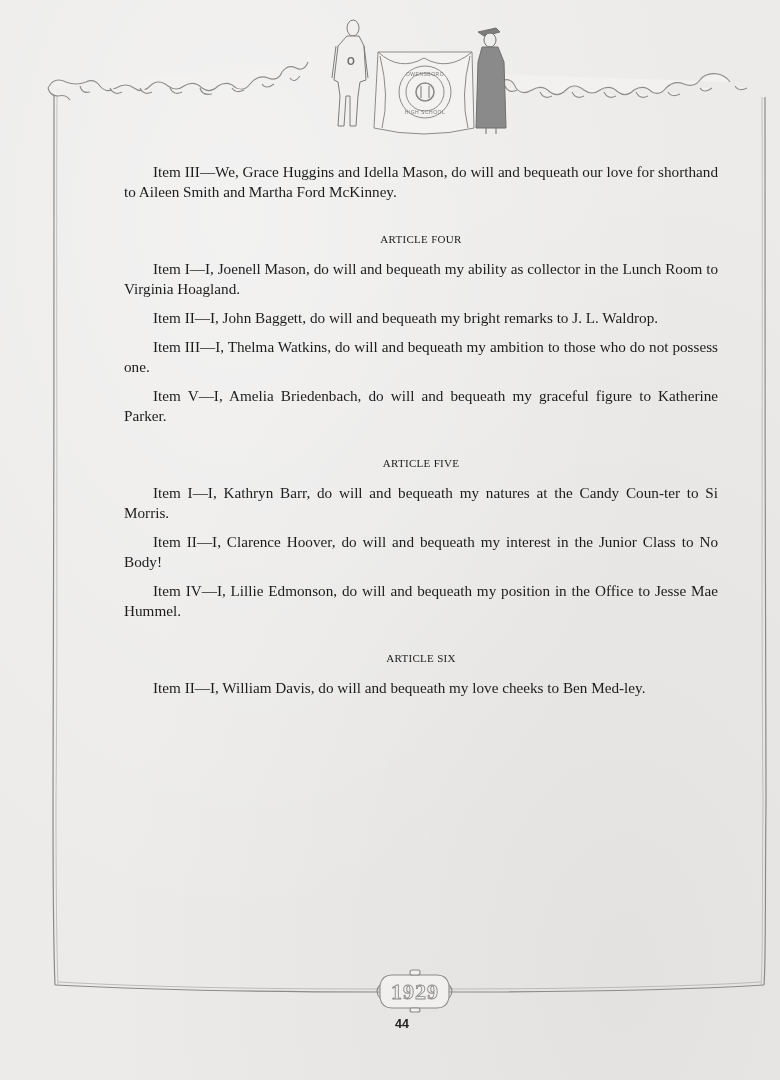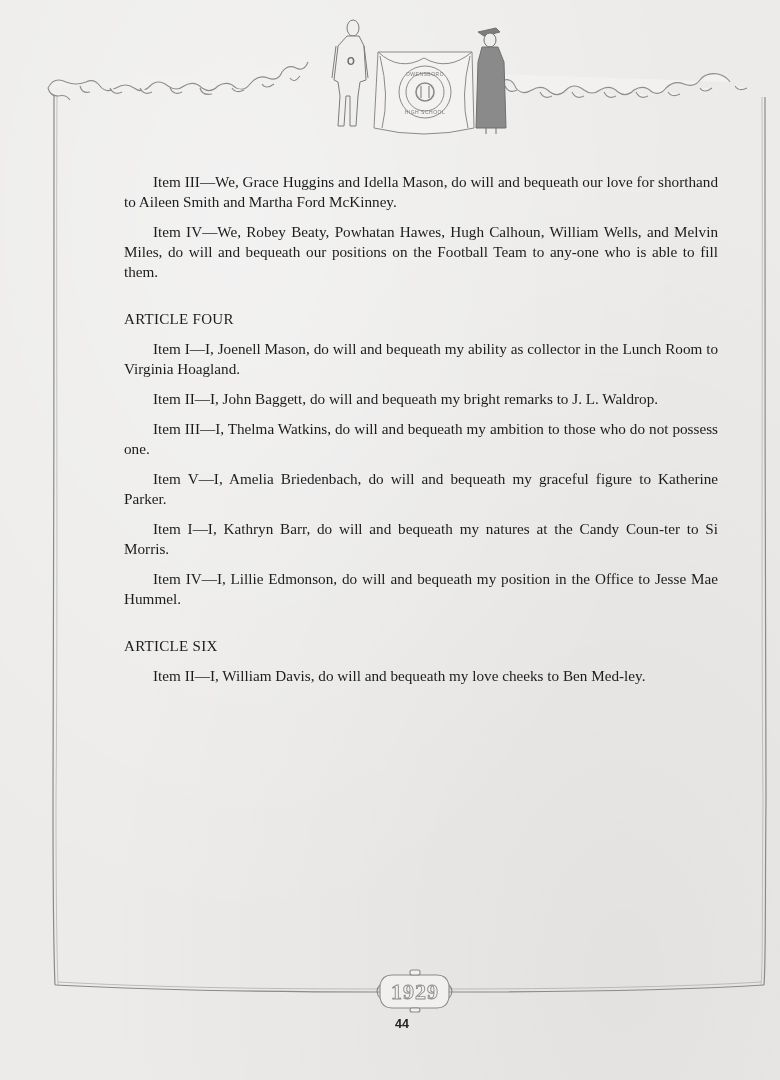--- a/index.html
+++ b/index.html
@@ -14,23 +14,23 @@
     background:
       radial-gradient(ellipse at 30% 20%, rgba(255,255,255,0.35), rgba(255,255,255,0) 60%),
       radial-gradient(ellipse at 80% 90%, rgba(0,0,0,0.04), rgba(0,0,0,0) 60%),
       #ecebea;
   }
   .frame-svg { position: absolute; left: 0; top: 0; width: 780px; height: 1080px; }
   .content {
     position: absolute; left: 124px; top: 162px; width: 594px;
     font-size: 15.2px; line-height: 20px; text-align: justify;
   }
-  .para { margin: 10px 0 9px 0; text-indent: 29px; }
+  .para { margin: 0 0 9px 0; text-indent: 29px; }
   .article-heading {
-    font-size: 15px; letter-spacing: 0.3px;
+    text-align: center; font-size: 11px; letter-spacing: 0.3px;
     margin: 27px 0 10px 0; text-indent: 0;
   }
   .page-number {
     position: absolute; left: 12px; width: 780px; top: 1017px;
     text-align: center; font-family: "Liberation Sans", sans-serif;
     font-size: 12.5px; font-weight: bold; color: #222;
   }
   .year-badge-text {
     font-family: "Liberation Serif", serif; font-size: 22px; font-weight: bold;
     fill: #f1f0ee; stroke: #8c8c8c; stroke-width: 0.9px; letter-spacing: 1px;
@@ -94,31 +94,32 @@
     <path d="M380 985 q-6 6 0 13 M449 985 q6 6 0 13" fill="none"></path>
     <rect x="410" y="970" width="10" height="5" rx="2"></rect>
     <rect x="410" y="1008" width="10" height="4" rx="2"></rect>
   </g>
   <text class="year-badge-text" x="415" y="999" text-anchor="middle">1929</text>
 </svg>
 
 <div class="content" id="content">
     <div>
       <p class="para">Item III—We, Grace Huggins and Idella Mason, do will and bequeath our love for shorthand to Aileen Smith and Martha Ford McKinney.</p>
-      <p class="para">Item IV—We, Robey Beaty, Powhatan Hawes, Hugh Calhoun, William Wells, and Melvin Miles, do will and bequeath our positions on the Football Team to any-one who is able to fill them.</p>
     </div>
     <div>
       <div class="article-heading">ARTICLE FOUR</div>
       <p class="para">Item I—I, Joenell Mason, do will and bequeath my ability as collector in the Lunch Room to Virginia Hoagland.</p>
       <p class="para">Item II—I, John Baggett, do will and bequeath my bright remarks to J. L. Waldrop.</p>
       <p class="para">Item III—I, Thelma Watkins, do will and bequeath my ambition to those who do not possess one.</p>
       <p class="para">Item V—I, Amelia Briedenbach, do will and bequeath my graceful figure to Katherine Parker.</p>
     </div>
     <div>
+      <div class="article-heading">ARTICLE FIVE</div>
       <p class="para">Item I—I, Kathryn Barr, do will and bequeath my natures at the Candy Coun-ter to Si Morris.</p>
+      <p class="para">Item II—I, Clarence Hoover, do will and bequeath my interest in the Junior Class to No Body!</p>
       <p class="para">Item IV—I, Lillie Edmonson, do will and bequeath my position in the Office to Jesse Mae Hummel.</p>
     </div>
     <div>
       <div class="article-heading">ARTICLE SIX</div>
       <p class="para">Item II—I, William Davis, do will and bequeath my love cheeks to Ben Med-ley.</p>
     </div>
   </div>
 
 <div class="page-number">44</div>
 

